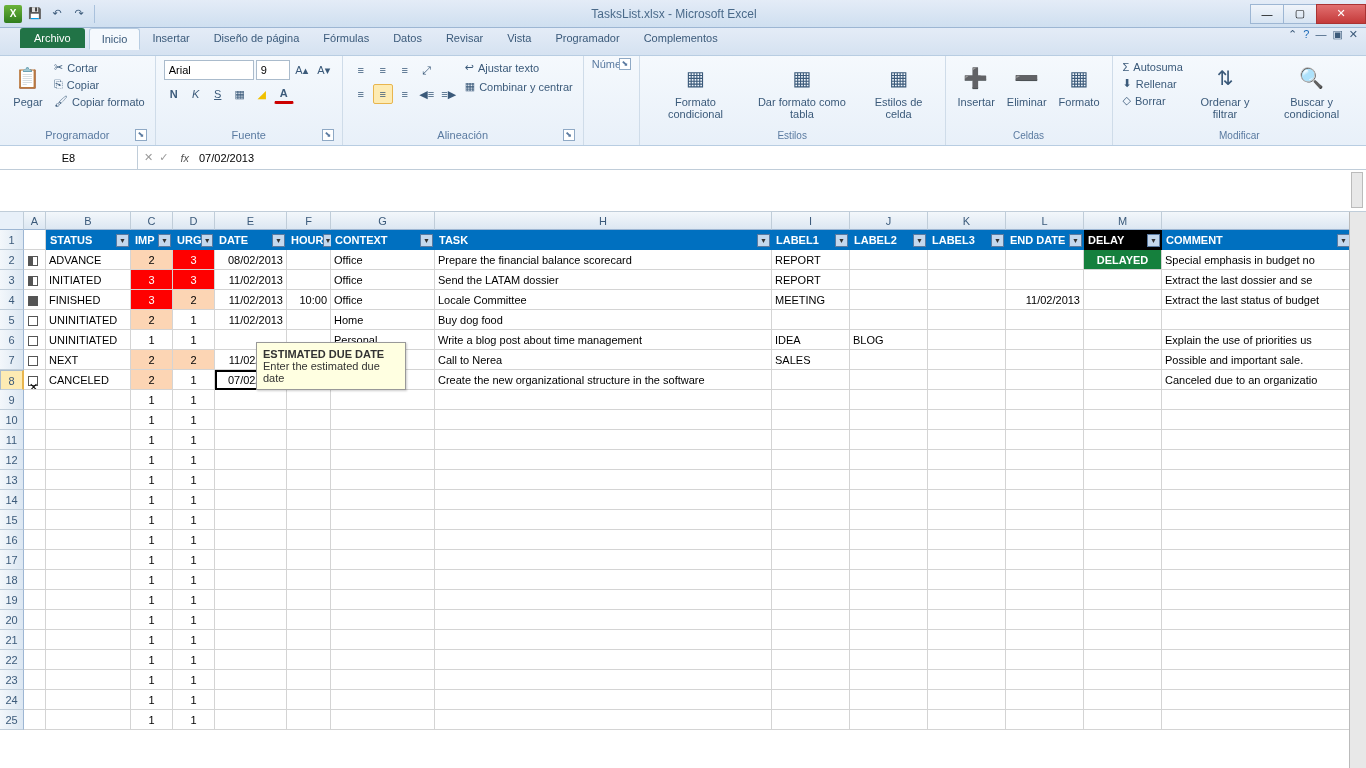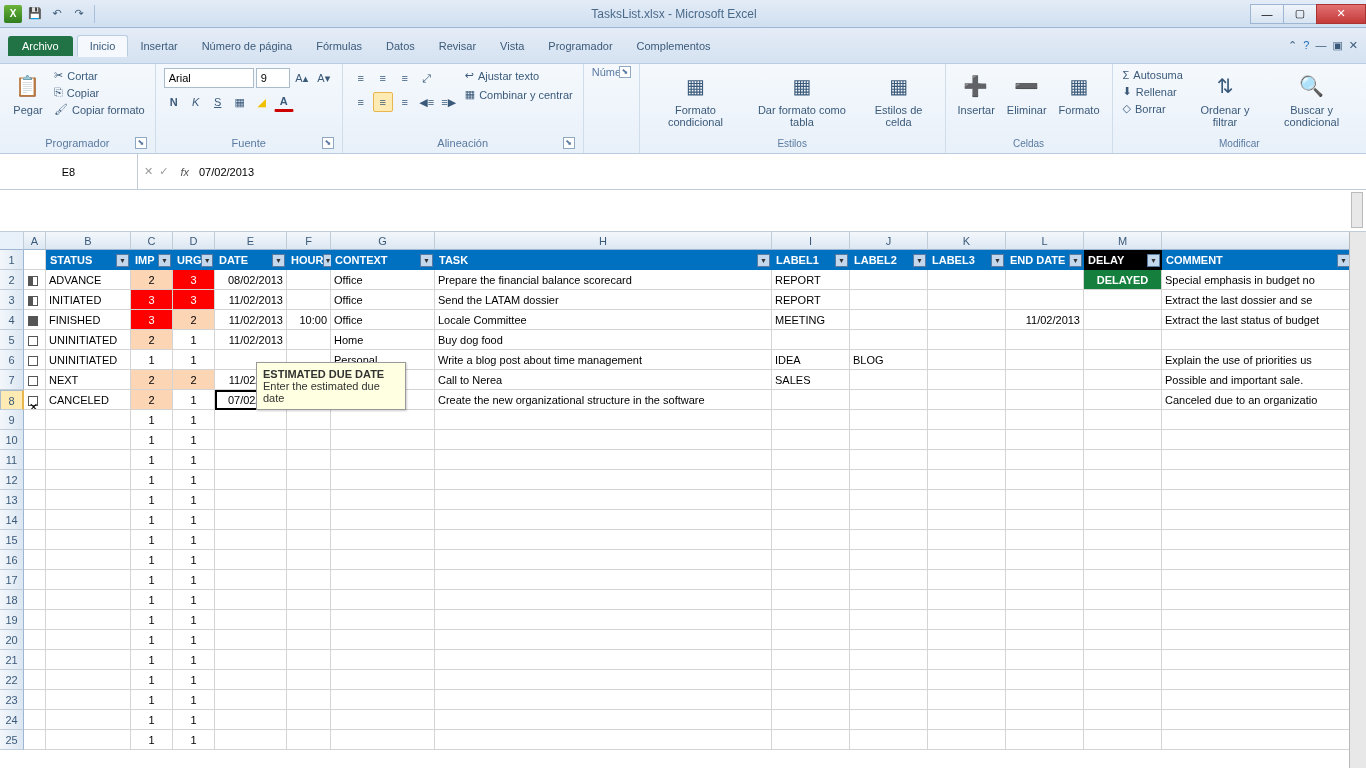--- a/index.html
+++ b/index.html
@@ -6,41 +6,41 @@
 body { width: 1366px; height: 768px; background: #fff; overflow: hidden; position: relative; }
 .titlebar { height: 28px; background: linear-gradient(#e4ecf7,#cfdff0); display: flex; align-items: center; border-bottom: 1px solid #9db6d3; }
 .qat { display: flex; align-items: center; gap: 4px; padding-left: 4px; }
 .qat .xl { width:18px;height:18px;background:linear-gradient(#6bb33a,#2f7d1f);border-radius:2px;display:flex;align-items:center;justify-content:center;color:#fff;font-weight:bold;font-size:10px;}
 .qat-btn { width:18px;height:18px;display:flex;align-items:center;justify-content:center;color:#3b5a7a;cursor:pointer;}
 .qat-sep { width:1px;height:18px;background:#a9c1dc;margin:0 2px;}
 .title-center { flex:1;text-align:center;color:#4a6a8a;font-size:12px;}
 .winbtns { display:flex;}
 .winbtn { width:34px;height:20px;background:linear-gradient(#f0f4fa,#d7e4f2);border:1px solid #9db6d3;display:flex;align-items:center;justify-content:center;margin-left:-1px;cursor:pointer;}
 .winbtn.close { width:50px;background:linear-gradient(#e27070,#c43a3a);color:#fff;border-color:#a33;}
-.tabs { height:36px;background:linear-gradient(#e4ecf7,#d5e2f1);display:flex;align-items:center;padding-left:8px;border-bottom:1px solid #b8cde2;}
+.tabs { height:28px;background:linear-gradient(#e4ecf7,#d5e2f1);display:flex;align-items:flex-start;padding-left:20px;border-bottom:1px solid #b8cde2;}
 .file-tab { background:#217346;color:#fff;padding:4px 14px;border-radius:3px 3px 0 0;margin-right:4px;cursor:pointer;}
 .tab { padding:4px 12px;color:#3b5a7a;cursor:pointer;}
 .tab.active { background:#f5f9fd;border:1px solid #b8cde2;border-bottom:1px solid #f5f9fd;border-radius:3px 3px 0 0;}
 .help-right { margin-left:auto;display:flex;gap:6px;padding-right:8px;color:#3b5a7a;}
 .ribbon { height:90px;background:linear-gradient(#f5f9fd,#e8f0f9);border-bottom:1px solid #b8cde2;display:flex;}
 .group { border-right:1px solid #cfdce9;padding:2px 8px;display:flex;flex-direction:column;justify-content:space-between;}
 .group-content { display:flex;gap:4px;flex:1;align-items:flex-start;padding-top:2px;}
 .group-label { text-align:center;color:#5a7aa0;font-size:10px;padding-bottom:2px;position:relative;}
 .group-label .dlg { position:absolute;right:0;bottom:2px;width:12px;height:12px;border:1px solid #8fa9c5;background:#fff;font-size:8px;line-height:10px;cursor:pointer;}
 .big-btn { display:flex;flex-direction:column;align-items:center;gap:2px;padding:2px 4px;color:#3b5a7a;cursor:pointer;}
 .big-btn .ic { width:32px;height:32px;display:flex;align-items:center;justify-content:center;font-size:20px;}
 .small-btn { display:flex;align-items:center;gap:4px;padding:1px 2px;color:#3b5a7a;cursor:pointer;white-space:nowrap;}
 .col { display:flex;flex-direction:column;gap:2px;}
 .row { display:flex;gap:2px;align-items:center;}
 .font-name { width:90px;height:20px;border:1px solid #abc;background:#fff;padding:0 4px;font-size:11px;}
 .font-size { width:34px;height:20px;border:1px solid #abc;background:#fff;padding:0 4px;text-align:left;font-size:11px;}
 .rbtn { width:20px;height:20px;border:1px solid transparent;display:flex;align-items:center;justify-content:center;color:#3b5a7a;cursor:pointer;border-radius:2px;}
 .rbtn.active { background:#fdebb3;border:1px solid #e8b54e;}
 .sel { height:20px;border:1px solid #abc;background:#fff;padding:0 4px;font-size:11px;}
-.formula-bar { height:36px;border-bottom:1px solid #c0cdd9;display:flex;align-items:center;background:#fff;}
+.formula-bar { height:24px;border-bottom:1px solid #c0cdd9;display:flex;align-items:center;background:#fff;}
 .namebox { width:138px;border-right:1px solid #c0cdd9;padding:0 6px;text-align:center;height:100%;display:flex;align-items:center;justify-content:center;}
 .fx-btns { display:flex;padding:0 6px;gap:6px;color:#999;}
 .fx { font-style:italic;color:#555;padding:0 6px;}
 .formula-input { flex:1;padding:0 4px;}
 .sheet-area { position:relative;height:560px;overflow:hidden;background:#fff;}
 .grid { display:grid;grid-template-columns:24px 22px 85px 42px 42px 72px 44px 104px 337px 78px 78px 78px 78px 78px 190px;}
 .hdr { background:linear-gradient(#f3f7fb,#dce7f2);border-right:1px solid #c0cdd9;border-bottom:1px solid #9db6d3;text-align:center;height:18px;line-height:18px;color:#3b5a7a;font-size:11px;}
 .hdr.corner { background:#e8f0f9;}
 .rowhdr { background:linear-gradient(90deg,#f3f7fb,#dce7f2);border-right:1px solid #9db6d3;border-bottom:1px solid #c0cdd9;text-align:center;height:20px;line-height:20px;color:#3b5a7a;font-size:11px;}
 .rowhdr.sel { background:#fdebb3;border-right:2px solid #e8b54e;}
@@ -87,21 +87,21 @@
     <div class="winbtn">—</div>
     <div class="winbtn">▢</div>
     <div class="winbtn close">✕</div>
   </div>
 </div>
 
 <div class="tabs">
   <div class="file-tab">Archivo</div>
   <div class="tab active">Inicio</div>
   <div class="tab">Insertar</div>
-  <div class="tab">Número de página</div>
+  <div class="tab">Diseño de página</div>
   <div class="tab">Fórmulas</div>
   <div class="tab">Datos</div>
   <div class="tab">Revisar</div>
   <div class="tab">Vista</div>
   <div class="tab">Programador</div>
   <div class="tab">Complementos</div>
   <div class="help-right">
     <span>⌃</span>
     <span style="color:#1e6bb8;">?</span>
     <span>—</span>

